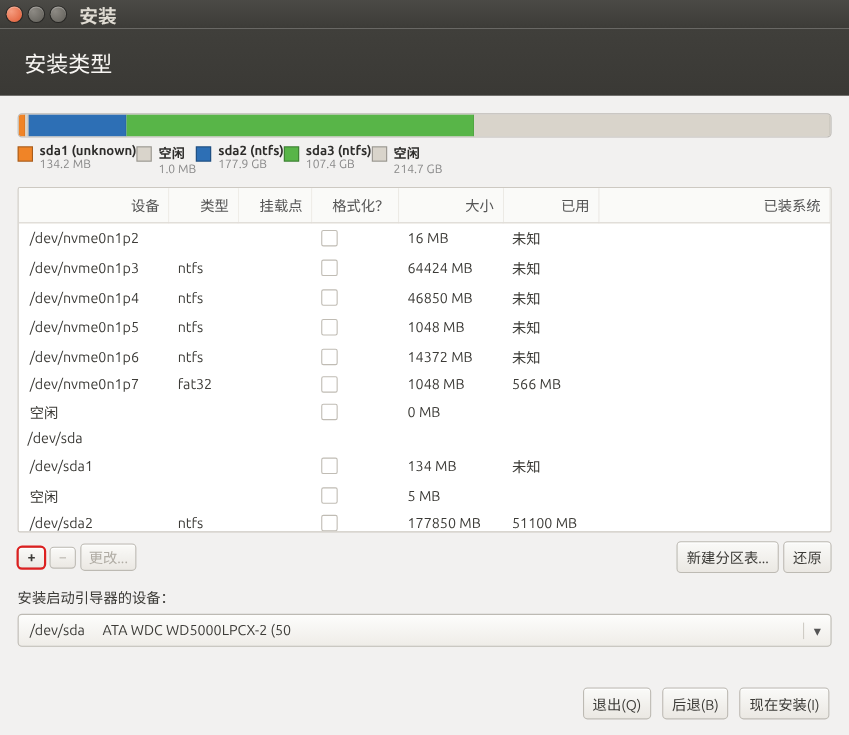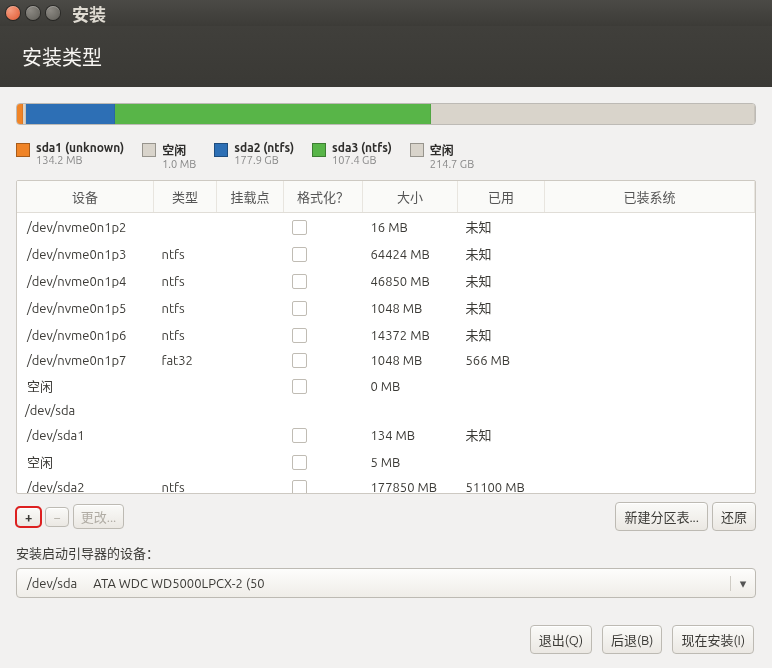--- a/index.html
+++ b/index.html
@@ -9,29 +9,29 @@
 .tb-close{background:radial-gradient(circle at 30% 30%,#f59d80,#e05a33)}
 .tb-dim{background:radial-gradient(circle at 30% 30%,#8d8a84,#5f5d57)}
 .titlebar .title{margin-left:6px;font-weight:600}
 
 .header{background:linear-gradient(#403f3b,#3a3935);color:#f7f5f2;padding:16px 22px;font-size:20px;font-weight:400}
 
 .panel{padding:16px}
 
 .usage{height:20px;border:1px solid #bdbab5;border-radius:4px;overflow:hidden;display:flex;background:#eceae6}
 .seg{height:100%;border-right:1px solid rgba(0,0,0,.08)}
-.legend{display:flex;gap:18px;margin-top:16px;font-size:12px}
+.legend{display:flex;margin-top:6px;font-size:12px}
 .legend .item{display:flex;align-items:flex-start;gap:6px}
 .legend .sw{width:12px;height:12px;border:1px solid rgba(0,0,0,.3);margin-top:2px}
 .legend .name{font-weight:600;color:#2e2d2b}
 .legend .size{color:#888;font-size:11px}
 
 .tablewrap{border:1px solid #cdc9c2;background:#fff;margin-top:10px;height:312px;overflow:hidden;position:relative;border-radius:2px}
 table{width:100%;border-collapse:collapse;font-size:13px}
-thead th{text-align:center;font-weight:400;color:#555;padding:6px 8px;border-bottom:1px solid #e0ddd7;border-right:1px solid #e8e5df;background:#fafaf8;position:sticky;top:0}
+thead th{text-align:right;font-weight:400;color:#555;padding:6px 8px;border-bottom:1px solid #e0ddd7;border-right:1px solid #e8e5df;background:#fafaf8;position:sticky;top:0}
 tbody td{padding:4px 8px;white-space:nowrap}
 tbody tr.indent td:first-child{padding-left:10px}
 .cb{display:inline-block;width:13px;height:13px;border:1px solid #c0bcb4;border-radius:2px;background:#fff;vertical-align:middle}
 .red-outline{outline:2px solid #dd2020;outline-offset:-1px}
 
 .tb-row{display:flex;align-items:center;margin-top:8px;gap:4px}
 .btn{background:linear-gradient(#fafaf8,#ebe8e3);border:1px solid #bdbab3;border-radius:4px;padding:4px 8px;font-size:13px;color:#3c3b37;box-shadow:inset 0 1px 0 #fff}
 .btn.small{padding:2px 7px;min-width:0}
 .btn.disabled{color:#b0aca4}
 .spacer{flex:1}

